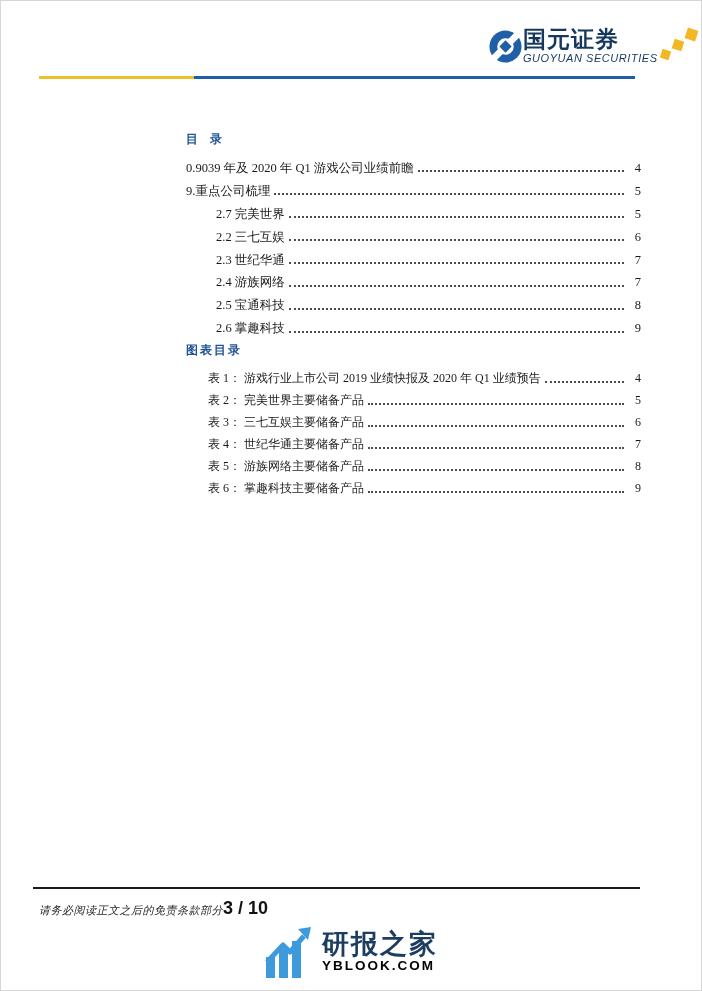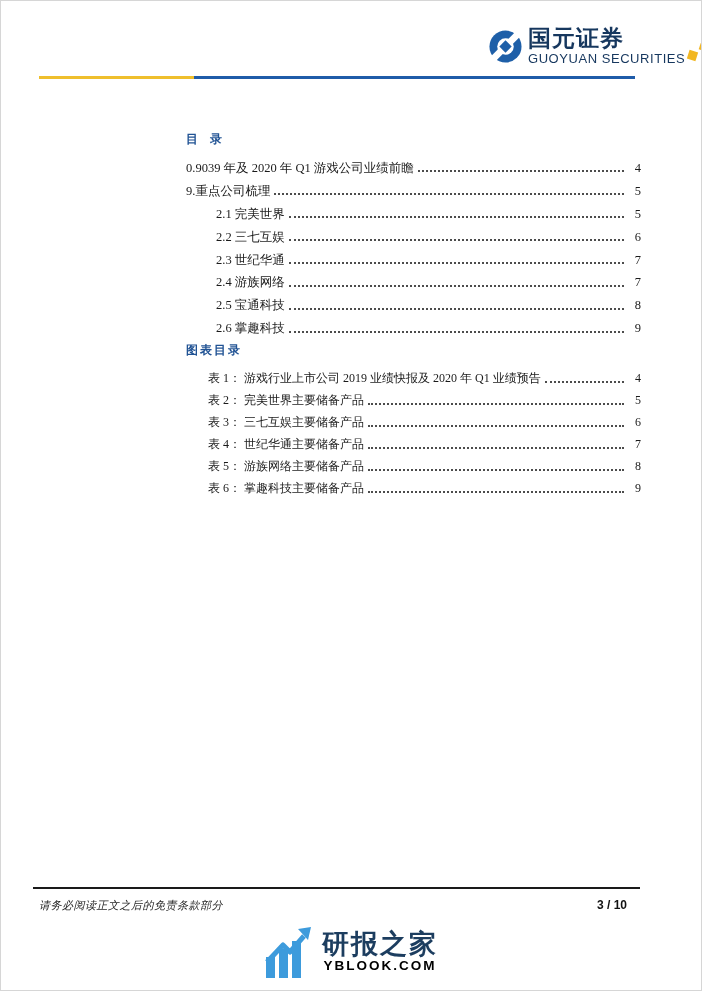--- a/index.html
+++ b/index.html
@@ -18,36 +18,37 @@
 
   
   .brand {
     position: absolute;
     top: 26px;
     left: 487px;
     display: flex;
     align-items: center;
   }
   .brand-mark { width: 35px; height: 35px; display: block; flex: 0 0 auto; }
-  .brand-textcol { display: flex; flex-direction: column; margin-left: 5px; }
+  .brand-textcol { display: flex; flex-direction: column; }
   .brand-cn {
     font-size: 23px;
     font-weight: bold;
     color: #16375e;
     letter-spacing: 1px;
     line-height: 1.05;
     font-family: "Liberation Serif", serif;
     white-space: nowrap;
   }
   .brand-en {
-    font-size: 13px;
+    font-size: 11px;
     color: #16375e;
     letter-spacing: 0.55px;
     font-family: "Liberation Sans", sans-serif;
     white-space: nowrap;
+    font-style: italic;
   }
   .brand-squares { position: relative; width: 40px; height: 38px; margin-left: 2px; }
   .brand-squares i {
     position: absolute;
     display: block;
     background: #f2b722;
     transform: rotate(18deg);
   }
   .brand-squares i:nth-child(1) { left: 1px;  top: 23px; width: 9px;  height: 9px; }
   .brand-squares i:nth-child(2) { left: 13px; top: 13px; width: 10px; height: 10px; }
@@ -105,47 +106,46 @@
     width: 607px;
     height: 2px;
     background: #1a1a1a;
   }
   .footer-row {
     position: absolute;
     top: 897px;
     left: 38px;
     width: 588px;
     display: flex;
-    justify-content: space-between;
+    justify-content: flex-start;
     align-items: baseline;
   }
   .footer-disclaimer {
     font-size: 11px;
     font-style: italic;
     color: #262626;
     letter-spacing: 0.5px;
   }
   .footer-pageno {
-    font-size: 12px;
+    font-size: 18px;
     font-weight: bold;
     color: #111;
     font-family: "Liberation Sans", sans-serif;
   }
 
   
   .watermark {
     position: absolute;
     top: 925px;
     left: 0;
     width: 100%;
     display: flex;
     justify-content: center;
     align-items: center;
     gap: 10px;
-    text-align: center;
   }
   .wm-icon { width: 48px; height: 52px; display: block; }
   .wm-textcol { display: flex; flex-direction: column; }
   .wm-cn {
     font-size: 27px;
     font-weight: bold;
     color: #1c3d5f;
     letter-spacing: 2px;
     line-height: 1.1;
     white-space: nowrap;
@@ -191,21 +191,21 @@
       <span class="toc-label">0.9039 年及 2020 年 Q1 游戏公司业绩前瞻</span>
       <span class="toc-leader"></span>
       <span class="toc-page">4</span>
     </div>
     <div class="toc-row lvl1">
       <span class="toc-label">9.重点公司梳理</span>
       <span class="toc-leader"></span>
       <span class="toc-page">5</span>
     </div>
     <div class="toc-row lvl2">
-      <span class="toc-label">2.1 完美世界</span>
+      <span class="toc-label">2.7 完美世界</span>
       <span class="toc-leader"></span>
       <span class="toc-page">5</span>
     </div>
     <div class="toc-row lvl2">
       <span class="toc-label">2.2 三七互娱</span>
       <span class="toc-leader"></span>
       <span class="toc-page">6</span>
     </div>
     <div class="toc-row lvl2">
       <span class="toc-label">2.3 世纪华通</span>

